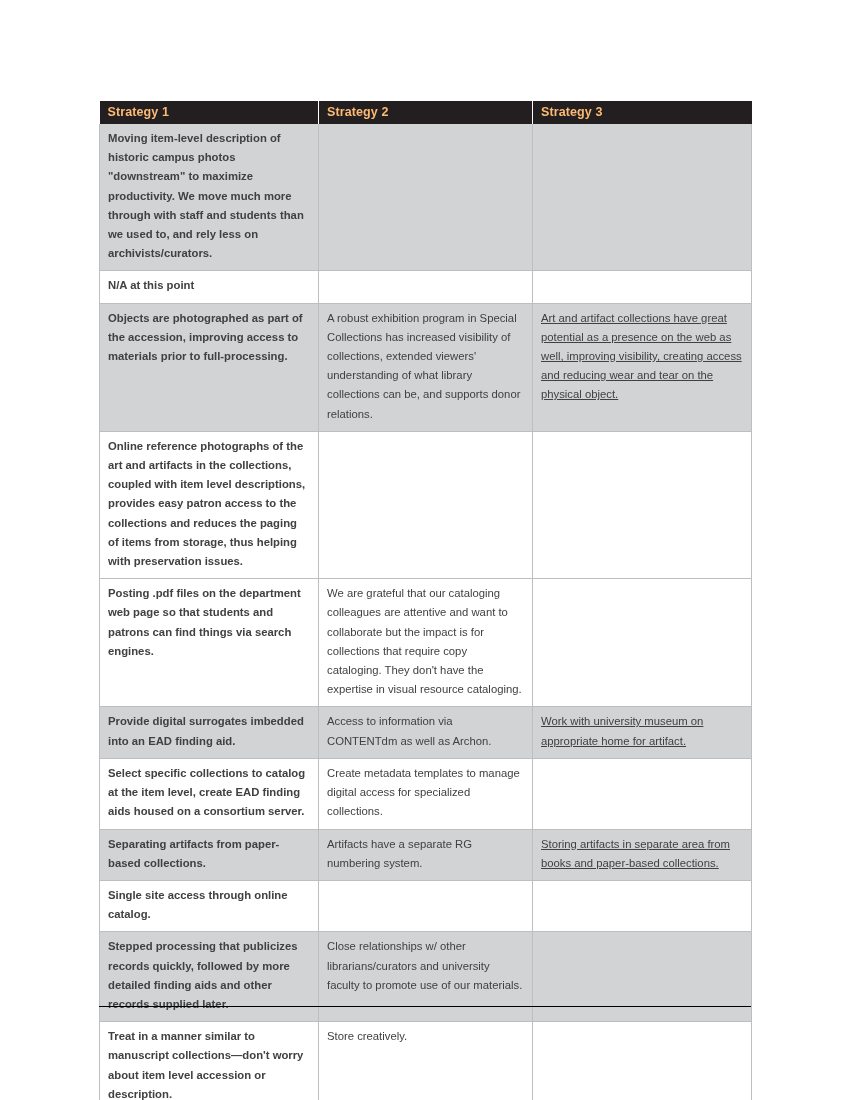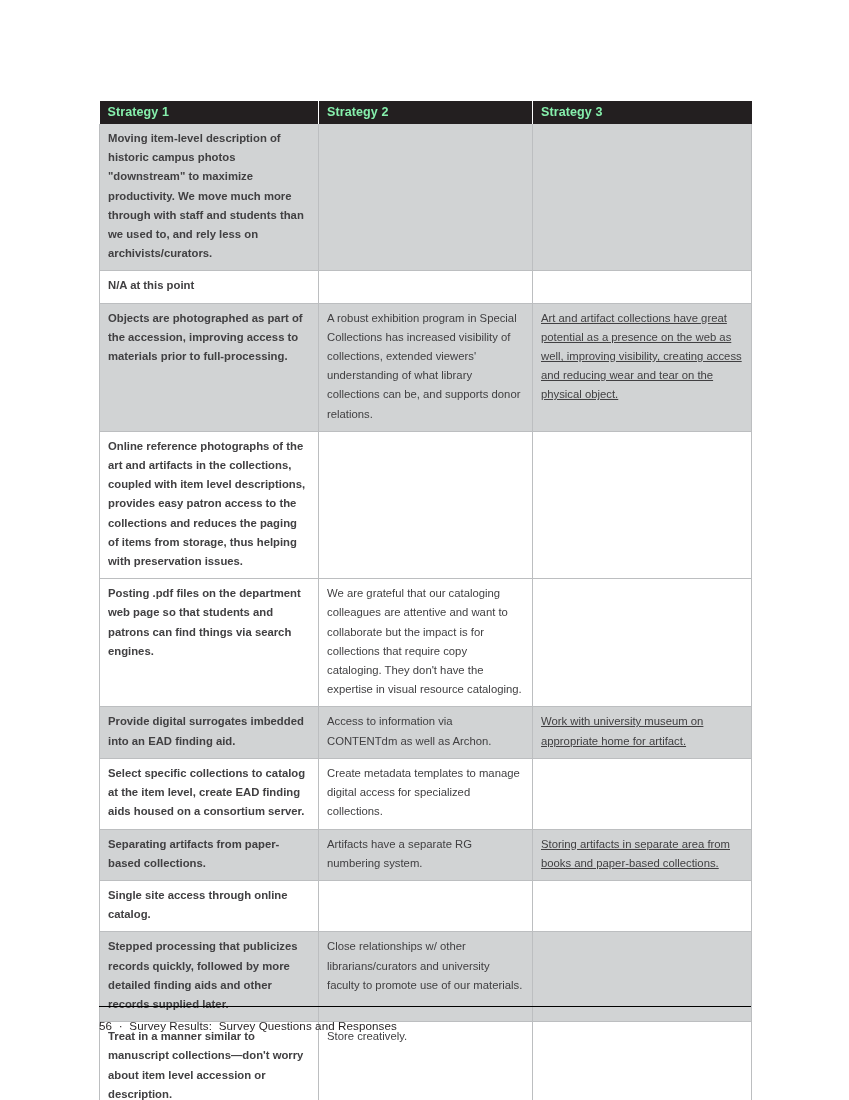--- a/index.html
+++ b/index.html
@@ -30,21 +30,21 @@
     width: 652px;
     border-collapse: collapse;
     table-layout: fixed;
   }
   table.survey-table col.c1 { width: 219px; }
   table.survey-table col.c2 { width: 214px; }
   table.survey-table col.c3 { width: 219px; }
 
   thead th {
     background: #231f20;
-    color: #86efac;
+    color: #fdba74;
     font-size: 12.5px;
     font-weight: bold;
     text-align: left;
     padding: 4px 8px 5px 8px;
     height: 13px;
     vertical-align: middle;
     border-right: 1.5px solid #ffffff;
     letter-spacing: 0.1px;
   }
   thead th.last { border-right: none; }
@@ -157,15 +157,14 @@
           <tr class="plain">
             <td>Treat in a manner similar to manuscript collections—don't worry about item level accession or description.</td>
             <td>Store creatively.</td>
             <td class="lastcol"></td>
           </tr>
         </tbody>
     </table>
   </div>
 
   <div id="footer-rule"></div>
-  <div id="footer-text">56  ·  Survey Results:  Survey Questions and Responses</div>
 
 </div>
 
 </body></html>

